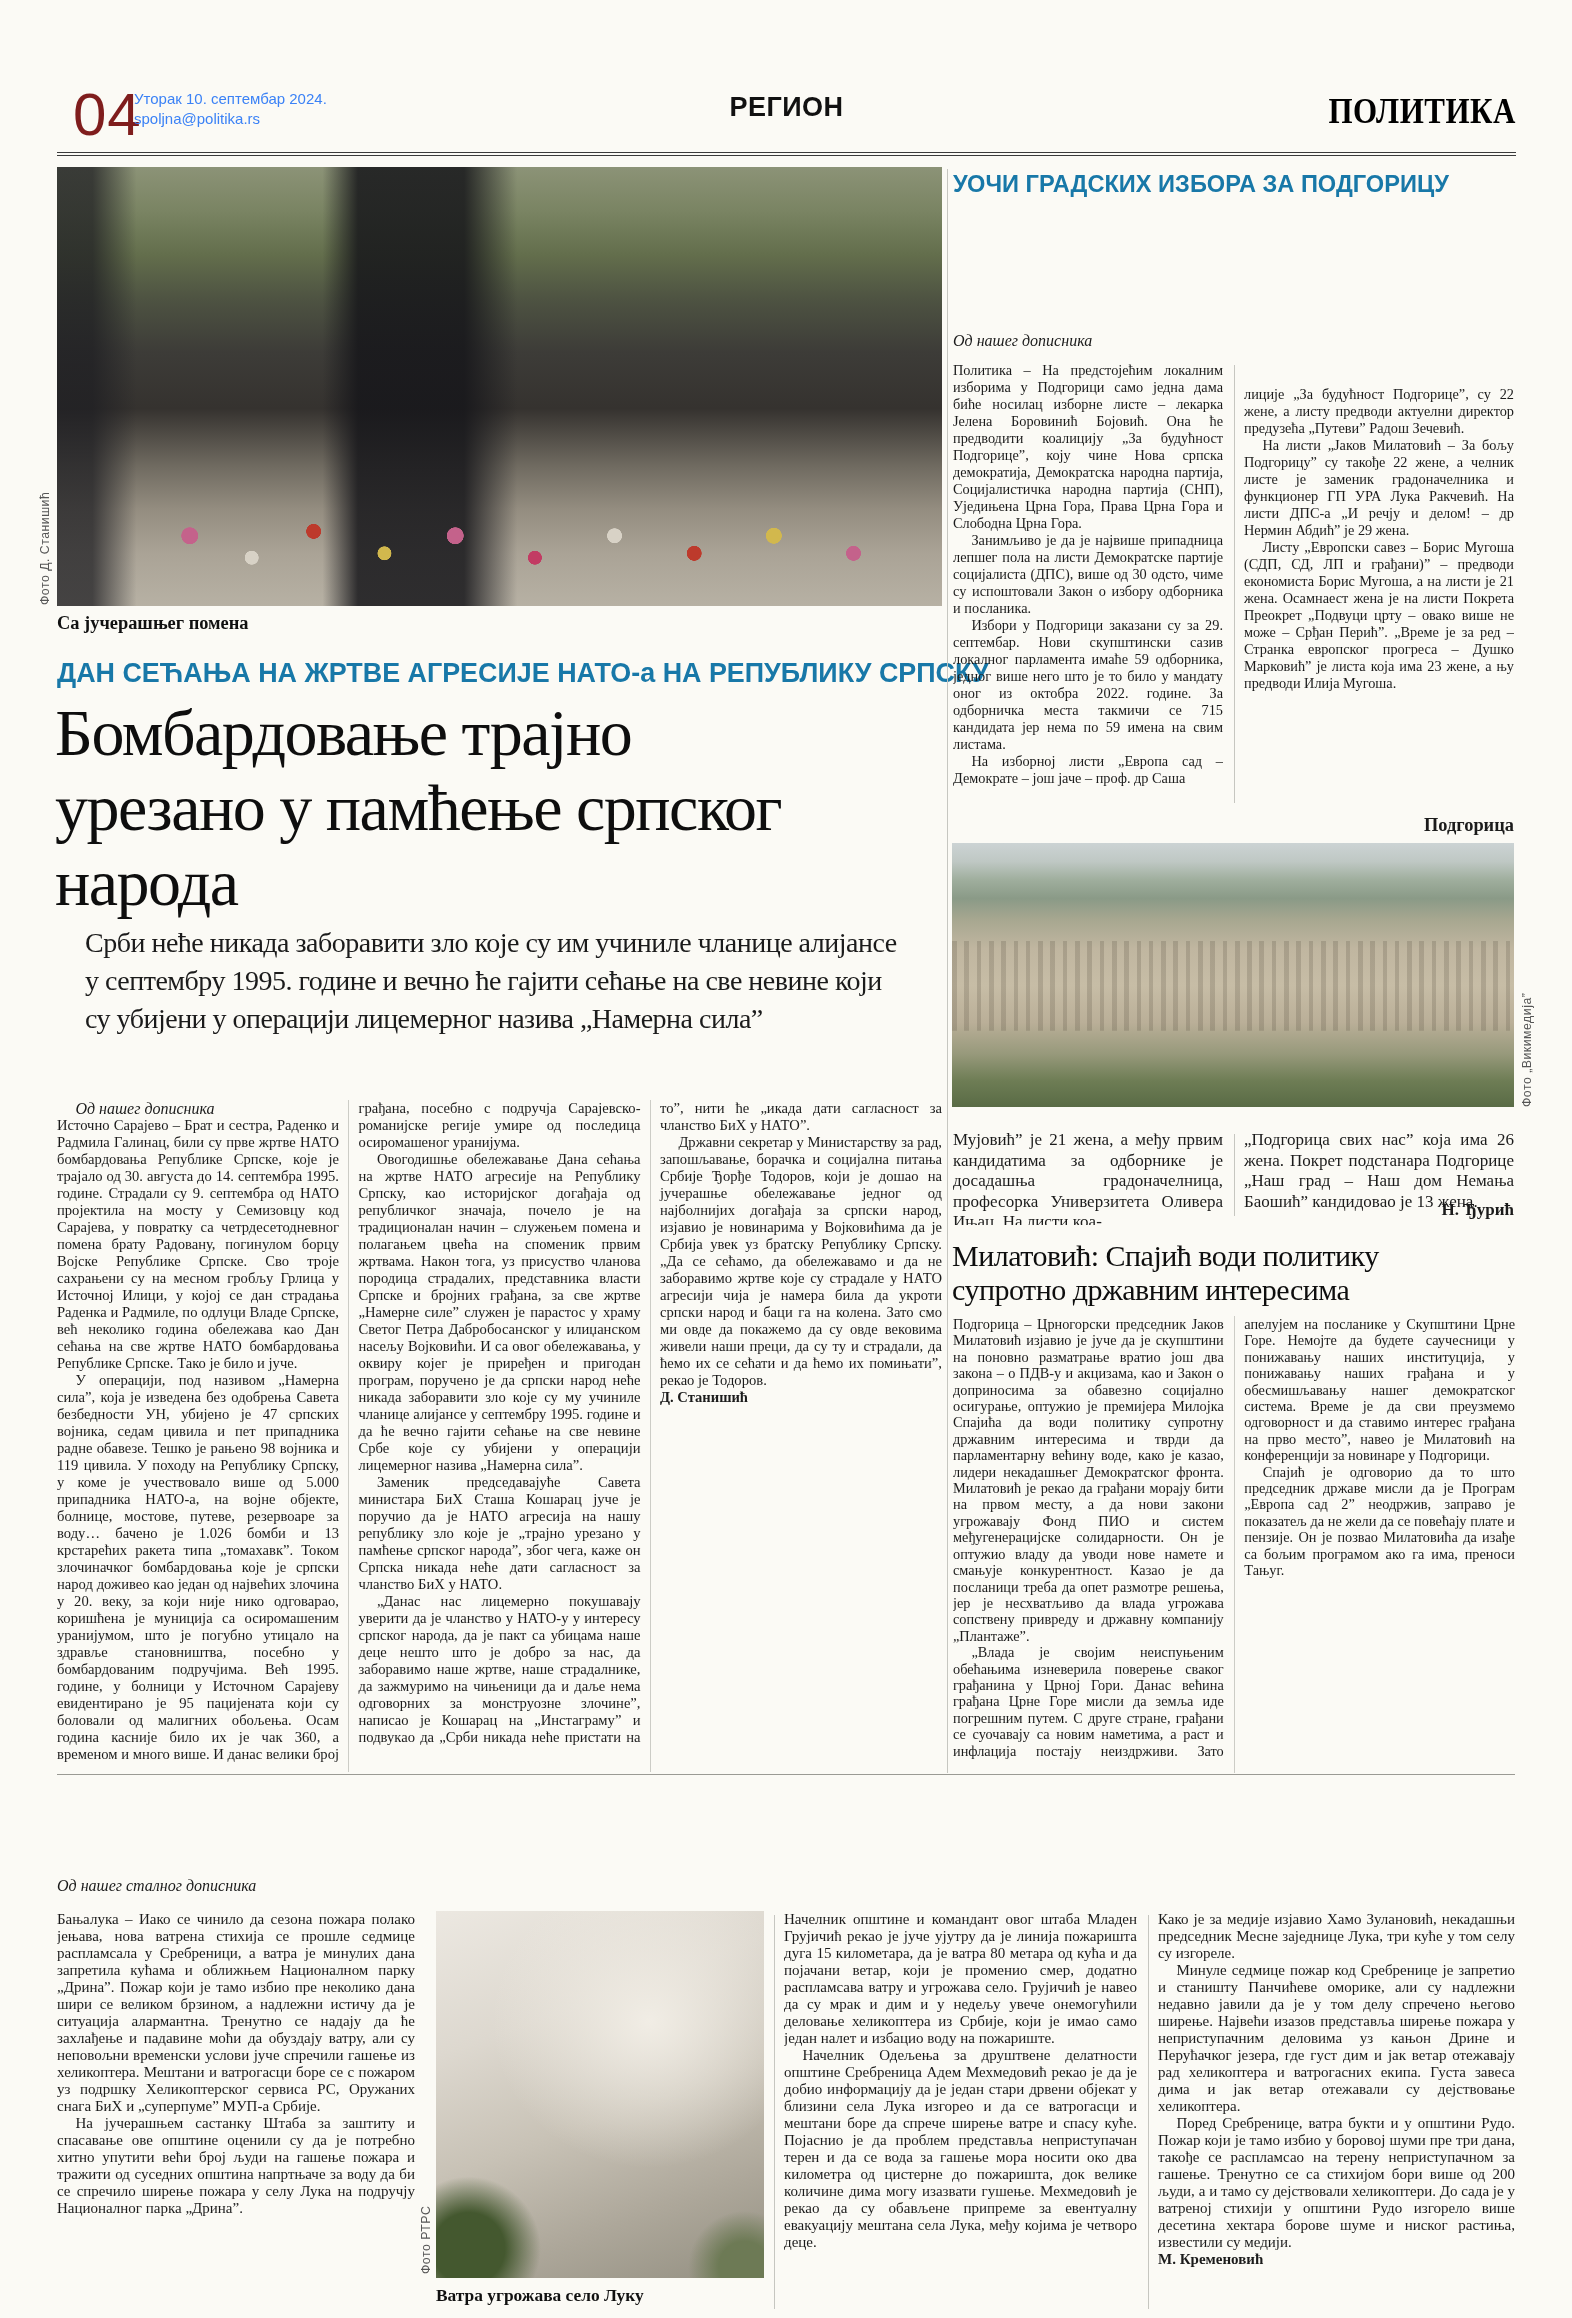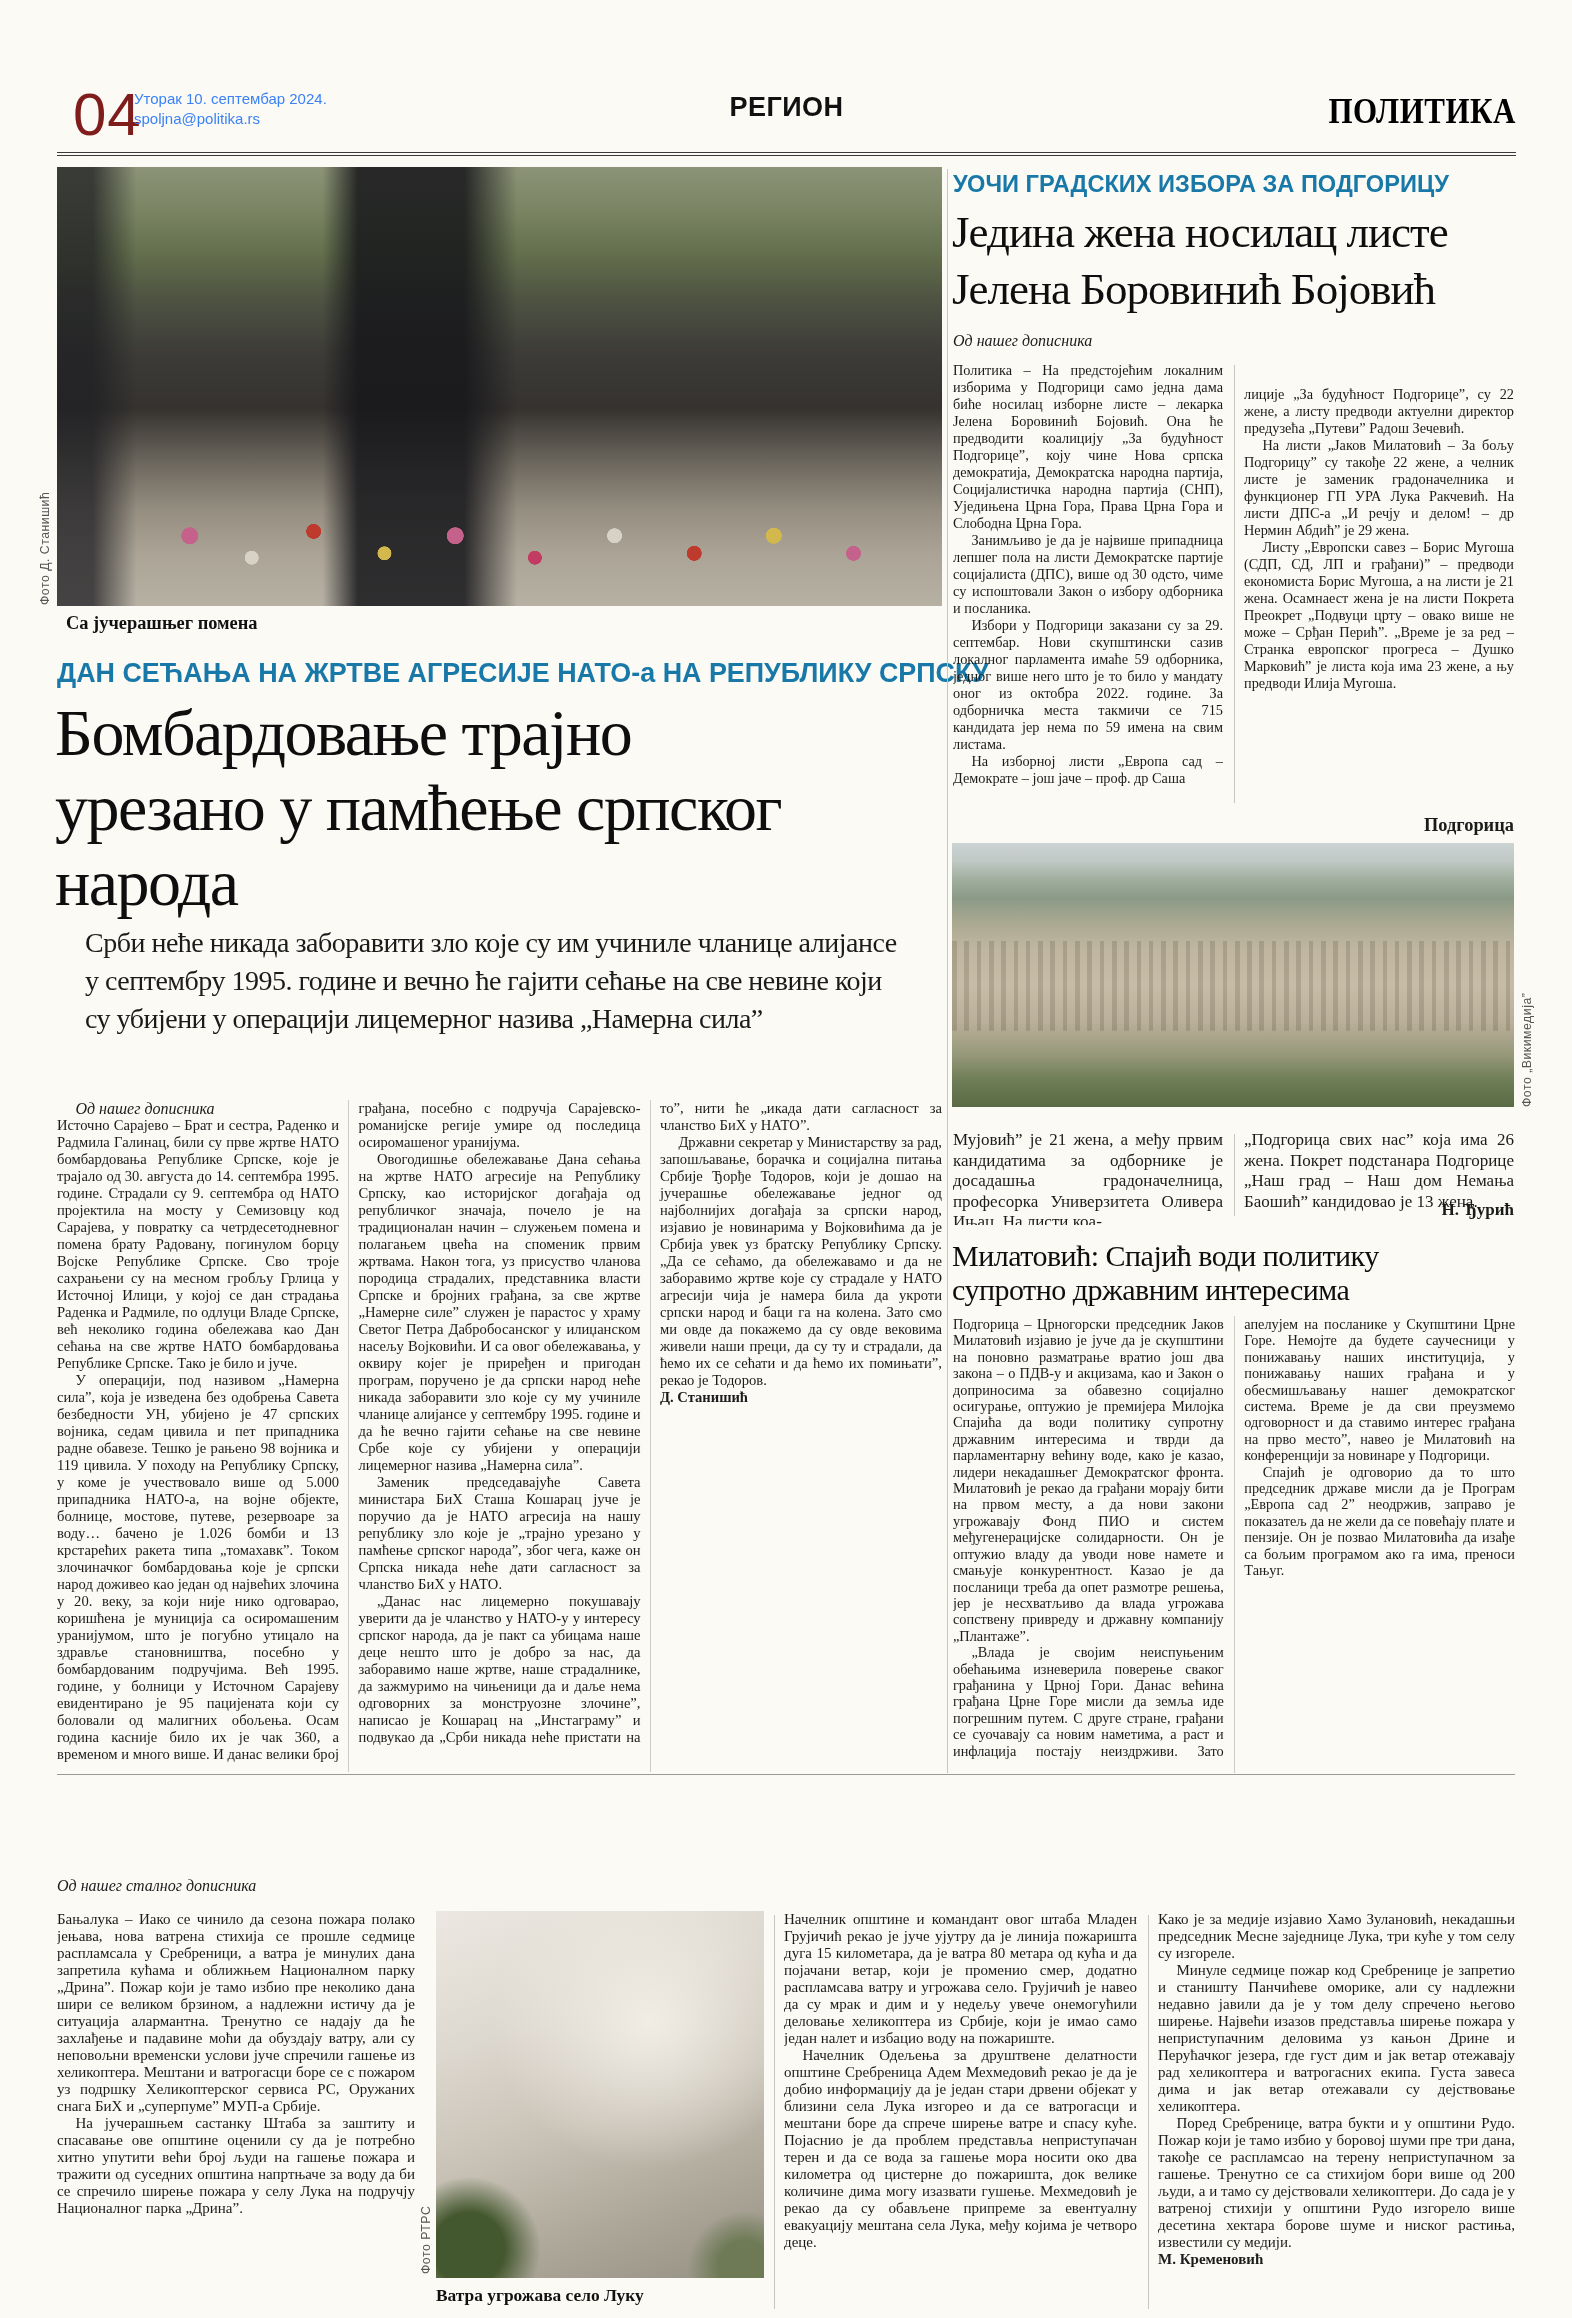--- a/index.html
+++ b/index.html
@@ -45,21 +45,21 @@
       radial-gradient(circle at 45% 84%, #c4628b 0 8.2px, rgba(0,0,0,0) 8.7px),
       radial-gradient(circle at 54% 89%, #c23b63 0 6.7px, rgba(0,0,0,0) 7.2px),
       radial-gradient(circle at 63% 84%, #d8d2c6 0 7.2px, rgba(0,0,0,0) 7.7px),
       radial-gradient(circle at 72% 88%, #bd3a2c 0 7.2px, rgba(0,0,0,0) 7.7px),
       radial-gradient(circle at 81% 84%, #d2b84d 0 7.7px, rgba(0,0,0,0) 8.2px),
       radial-gradient(circle at 90% 88%, #c4628b 0 7.2px, rgba(0,0,0,0) 7.7px),
       linear-gradient(90deg, rgba(30,30,34,.75) 0%, rgba(30,30,34,.75) 4%, rgba(0,0,0,0) 9%, rgba(0,0,0,0) 30%, rgba(22,22,26,.85) 34%, rgba(22,22,26,.85) 46%, rgba(0,0,0,0) 52%),
       linear-gradient(180deg, #8c9377 0%, #7a8463 10%, #636e4c 20%, #4e5342 30%, #3d3c38 42%, #35322f 55%, #6f6a60 68%, #948d80 78%, #aaa396 88%, #b7b1a4 100%);
   }
   .lead-photo-credit { left:38px; top:451px; height:154px; }
-  .lead-caption { position:absolute; left:57px; top:613px;margin-left:9px; }
+  .lead-caption { position:absolute; left:57px; top:613px; }
   .lead-kicker { position:absolute; left:57px; top:657px; font-size:28px; transform:scaleX(.96); transform-origin:left; }
   .lead-headline { position:absolute; left:55px; top:695px; width:748px; font-size:66px; line-height:75px; }
   .lead-standfirst { position:absolute; left:57px; top:924px; width:819px; font-size:28px; line-height:38px; letter-spacing:-0.5px;margin-left:28px; }
   .lead-body { position:absolute; left:57px; top:1100px; width:885px; height:672px;
     font-size:14.6px; line-height:17px; column-count:3; column-gap:19.5px;
     column-rule:0.5px solid #ccccc6; column-fill:auto; overflow:hidden; }
   
   .right-vline { left:947px; top:169px; height:1604px; }
   .el-kicker { position:absolute; left:953px; top:170px; font-size:24.6px; transform:scaleX(.96); transform-origin:left; }
   .el-headline { position:absolute; left:952px; top:204px; width:562px; font-size:45px; line-height:57px; letter-spacing:-1px; }
@@ -132,21 +132,20 @@
     <p>Овогодишње обележавање Дана сећања на жртве НАТО агресије на Републику Српску, као историјског догађаја од републичког значаја, почело је на традиционалан начин – служењем помена и полагањем цвећа на споменик првим жртвама. Након тога, уз присуство чланова породица страдалих, представника власти Српске и бројних грађана, за све жртве „Намерне силе” служен је парастос у храму Светог Петра Дабробосанског у илиџанском насељу Војковићи. И са овог обележавања, у оквиру којег је приређен и пригодан програм, поручено је да српски народ неће никада заборавити зло које су му учиниле чланице алијансе у септембру 1995. године и да ће вечно гајити сећање на све невине Србе које су убијени у операцији лицемерног назива „Намерна сила”.</p>
     <p>Заменик председавајуће Савета министара БиХ Сташа Кошарац јуче је поручио да је НАТО агресија на нашу републику зло које је „трајно урезано у памћење српског народа”, због чега, каже он Српска никада неће дати сагласност за чланство БиХ у НАТО.</p>
     <p>„Данас нас лицемерно покушавају уверити да је чланство у НАТО-у у интересу српског народа, да је пакт са убицама наше деце нешто што је добро за нас, да заборавимо наше жртве, наше страдалнике, да зажмуримо на чињеници да и даље нема одговорних за монструозне злочине”, написао је Кошарац на „Инстаграму” и подвукао да „Срби никада неће пристати на то”, нити ће „икада дати сагласност за чланство БиХ у НАТО”.</p>
     <p>Државни секретар у Министарству за рад, запошљавање, борачка и социјална питања Србије Ђорђе Тодоров, који је дошао на јучерашње обележавање једног од најболнијих догађаја за српски народ, изјавио је новинарима у Војковићима да је Србија увек уз братску Републику Српску. „Да се сећамо, да обележавамо и да не заборавимо жртве које су страдале у НАТО агресији чија је намера била да укроти српски народ и баци га на колена. Зато смо ми овде да покажемо да су овде вековима живели наши преци, да су ту и страдали, да ћемо их се сећати и да ћемо их помињати”, рекао је Тодоров.</p>
     <p class="author">Д. Станишић</p>
   </div>
 
   <div class="vline right-vline"></div>
 
   <div class="el-kicker kicker">УОЧИ ГРАДСКИХ ИЗБОРА ЗА ПОДГОРИЦУ</div>
-  <div class="el-headline headline">Једина жена носилац листе Јелена Боровинић Бојовић</div>
   <div class="el-byline byline">Од нашег дописника</div>
   <div class="el-colA bodytext">
     <p class="noind"><span class="lead-in">Политика –</span> <span>На предстојећим локалним изборима у Подгорици само једна дама биће носилац изборне листе – лекарка Јелена Боровинић Бојовић. Она ће предводити коалицију „За будућност Подгорице”, коју чине Нова српска демократија, Демократска народна партија, Социјалистичка народна партија (СНП), Уједињена Црна Гора, Права Црна Гора и Слободна Црна Гора.</span></p>
     <p>Занимљиво је да је највише припадница лепшег пола на листи Демократске партије социјалиста (ДПС), више од 30 одсто, чиме су испоштовали Закон о избору одборника и посланика.</p>
     <p>Избори у Подгорици заказани су за 29. септембар. Нови скупштински сазив локалног парламента имаће 59 одборника, једног више него што је то било у мандату оног из октобра 2022. године. За одборничка места такмичи се 715 кандидата јер нема по 59 имена на свим листама.</p>
     <p>На изборној листи „Европа сад – Демократе – још јаче – проф. др Саша</p>
   </div>
   <div class="vline el-colrule1"></div>
   <div class="el-colB bodytext">
     <p class="noind">лиције „За будућност Подгорице”, су 22 жене, а листу предводи актуелни директор предузећа „Путеви” Радош Зечевић.</p>

